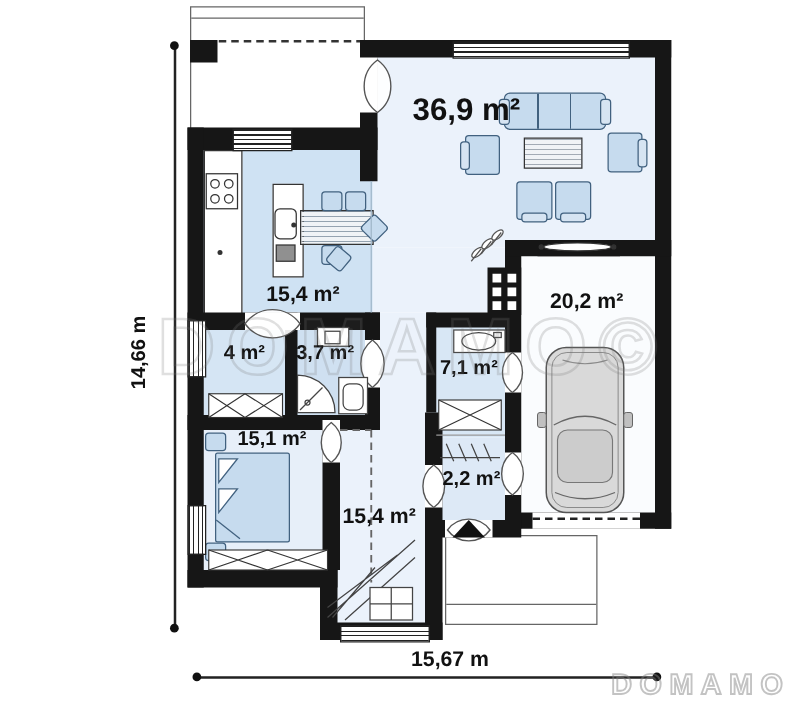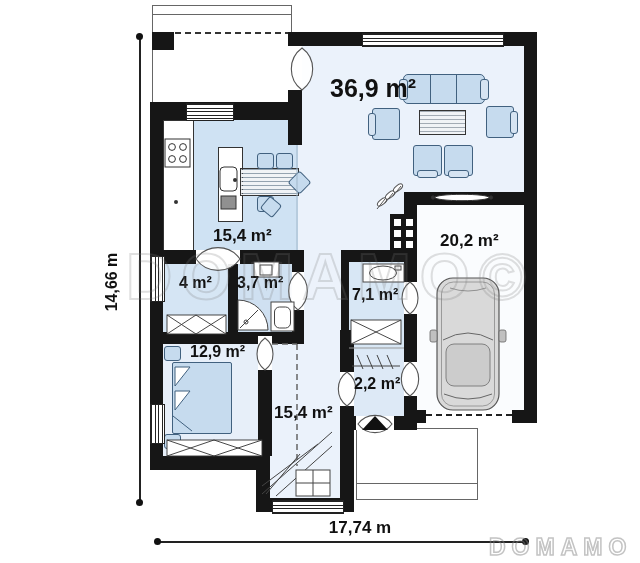--- a/index.html
+++ b/index.html
@@ -245,30 +245,30 @@
       <rect x="499" y="330" width="7" height="12" rx="2" fill="#c0c0c0" stroke="#666" stroke-width="0.8"></rect>
     </g>
   </svg>
 
   <div class="label" style="left:330px;top:74px;font-size:25px;">36,9 m²</div>
   <div class="label" style="left:213px;top:226px;font-size:17px;">15,4 m²</div>
   <div class="label" style="left:440px;top:231px;font-size:17px;">20,2 m²</div>
   <div class="label" style="left:179px;top:274px;font-size:16px;">4 m²</div>
   <div class="label" style="left:237px;top:274px;font-size:16px;">3,7 m²</div>
   <div class="label" style="left:352px;top:286px;font-size:16px;">7,1 m²</div>
-  <div class="label" style="left:190px;top:343px;font-size:16px;">12,9 m²</div>
+  <div class="label" style="left:190px;top:343px;font-size:16px;">15,1 m²</div>
   <div class="label" style="left:354px;top:375px;font-size:16px;">2,2 m²</div>
   <div class="label" style="left:274px;top:403px;font-size:17px;">15,4 m²</div>
 
   <div class="dimline-v" style="left:139px;top:38px;height:465px;"></div>
   <div class="dot" style="left:136px;top:33px;"></div>
   <div class="dot" style="left:136px;top:499px;"></div>
   <div class="label" style="left:67px;top:273px;width:90px;font-size:16px;text-align:center;transform:rotate(-90deg);">14,66 m</div>
 
   <div class="dimline-h" style="left:158px;top:541px;width:368px;"></div>
   <div class="dot" style="left:154px;top:538px;"></div>
   <div class="dot" style="left:522px;top:538px;"></div>
-  <div class="label" style="left:300px;top:518px;width:120px;font-size:17px;text-align:center;">17,74 m</div>
+  <div class="label" style="left:300px;top:518px;width:120px;font-size:17px;text-align:center;">15,67 m</div>
 
   <div class="outline" style="left:126px;top:240px;font-size:64px;letter-spacing:9px;opacity:0.42;">DOMAMO©</div>
   <div class="outline" style="left:489px;top:534px;font-size:23px;letter-spacing:6px;opacity:0.6;-webkit-text-stroke:1.5px rgba(130,130,130,0.8);">DOMAMO</div>
 
 </div>
 
 </body></html>

